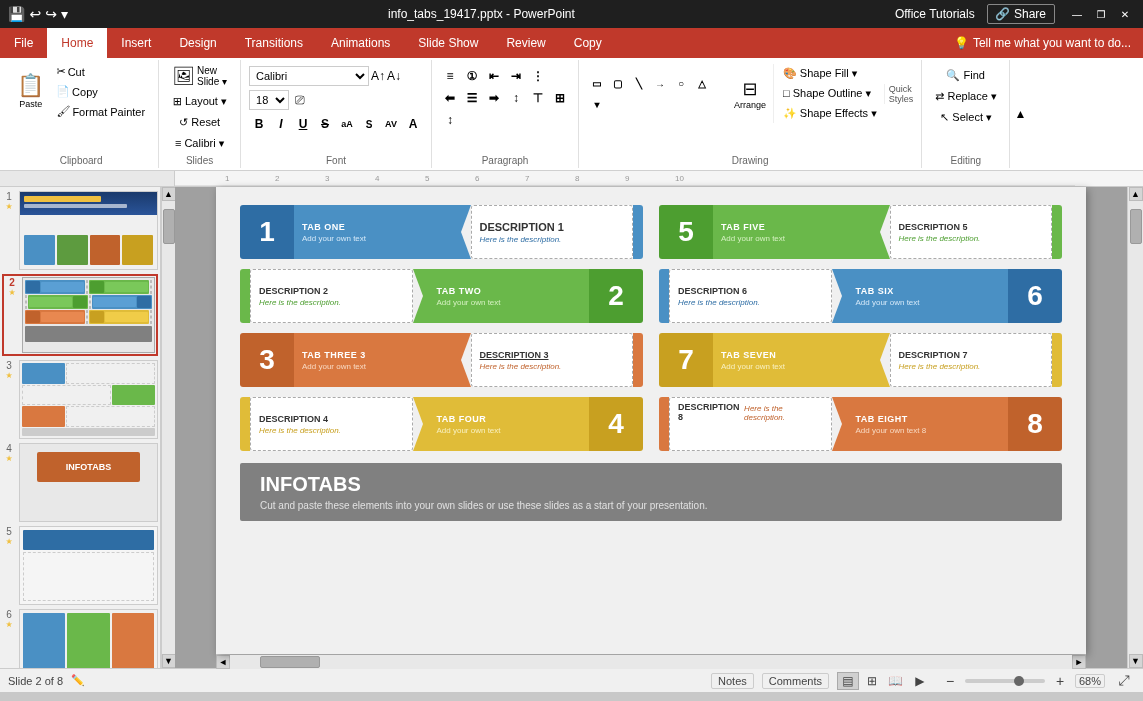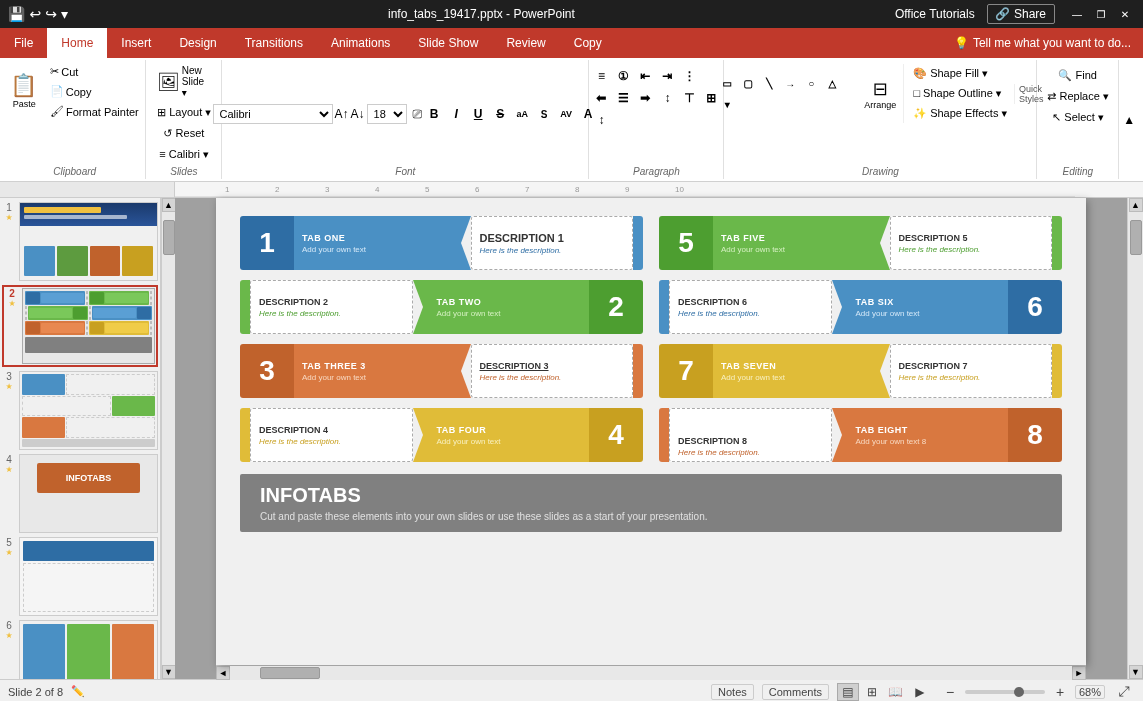--- a/index.html
+++ b/index.html
@@ -14,21 +14,21 @@
     #title-bar .quick-access span { font-size: 14px; cursor: pointer; }
 
     
     #ribbon { background: #fff; border-bottom: 1px solid #d0d0d0; }
     #ribbon-tabs { background: #c0392b; display: flex; height: 30px; }
     .ribbon-tab { color: #fff; padding: 0 14px; display: flex; align-items: center; font-size: 12px; cursor: pointer; }
     .ribbon-tab.active { background: #fff; color: #c0392b; }
 
     #ribbon-content { display: flex; align-items: stretch; padding: 2px 4px; min-height: 80px; }
     .ribbon-group { border-right: 1px solid #e0e0e0; padding: 2px 8px; display: flex; flex-direction: column; align-items: center; min-width: 60px; }
-    .ribbon-group-label { font-size: 10px; color: #666; text-align: left; margin-top: auto; padding-top: 2px; font-style: italic; }
+    .ribbon-group-label { font-size: 10px; color: #666; text-align: left; margin-top: auto; padding-top: 2px; }
     .ribbon-group-content { display: flex; align-items: center; gap: 4px; flex: 1; }
     .ribbon-btn { display: flex; flex-direction: column; align-items: center; justify-content: center; padding: 2px 4px; cursor: pointer; border: 1px solid transparent; border-radius: 2px; min-width: 28px; }
     .ribbon-btn .btn-icon { font-size: 22px; line-height: 1; }
     .ribbon-btn .btn-label { font-size: 9px; margin-top: 2px; }
     .ribbon-btn-small { display: flex; align-items: center; gap: 2px; padding: 2px 4px; cursor: pointer; border: 1px solid transparent; border-radius: 2px; font-size: 11px; white-space: nowrap; }
     .font-group-row { display: flex; align-items: center; gap: 2px; margin-bottom: 2px; }
     .font-select { border: 1px solid #ccc; height: 20px; font-size: 11px; padding: 0 2px; background: #fff; min-width: 120px; }
     .font-size-select { border: 1px solid #ccc; height: 20px; font-size: 11px; padding: 0 2px; background: #fff; width: 40px; }
     .format-btn { width: 20px; height: 20px; display: flex; align-items: center; justify-content: center; border: 1px solid transparent; cursor: pointer; font-size: 12px; font-weight: bold; border-radius: 2px; }
 
@@ -118,21 +118,21 @@
           <div style="font-size:10px;margin-left:2px;">New<br>Slide ▾</div>
         </div>
         <div class="ribbon-btn-small">⊞ Layout ▾</div>
         <div class="ribbon-btn-small">↺ Reset</div>
         <div class="ribbon-btn-small">≡ Calibri ▾</div>
       </div>
       <div class="ribbon-group-label">Slides</div>
     </div>
 
     <div class="ribbon-group" style="min-width:160px;">
-      <div style="display:flex;flex-direction:row;gap:2px;flex:1;padding-top:4px;">
+      <div style="display:flex;flex-direction:column;gap:2px;flex:1;padding-top:4px;">
         <div class="font-group-row">
           <select class="font-select"><option>Calibri</option></select>
           <span style="font-size:12px;cursor:pointer;">A↑</span>
           <span style="font-size:12px;cursor:pointer;">A↓</span>
         </div>
         <div class="font-group-row">
           <select class="font-size-select"><option>18</option></select>
           <span style="font-size:12px;margin-left:4px;">⎚</span>
         </div>
         <div class="font-group-row">
@@ -508,21 +508,21 @@
               <div style="font-size:9px;font-weight:bold;color:#fff;text-transform:uppercase;letter-spacing:0.5px;">TAB FOUR</div>
               <div style="font-size:8px;color:#f8f0c0;margin-top:2px;">Add your own text</div>
             </div>
             <div style="width:54px;height:54px;background:#c8a020;display:flex;align-items:center;justify-content:center;flex-shrink:0;border-radius:0 3px 3px 0;z-index:2;">
               <span style="font-size:28px;font-weight:bold;color:#fff;">4</span>
             </div>
           </div>
 
           <div style="display:flex;align-items:center;height:54px;">
             <div style="width:10px;height:54px;background:#d97840;border-radius:3px 0 0 3px;flex-shrink:0;"></div>
-            <div style="flex:1;height:54px;border:1.5px dashed #aaa;display:flex;flex-direction:column;justify-content:flex-end;padding:4px 8px;background:#fff;border-radius:3px;">
+            <div style="flex:1;height:54px;border:1.5px dashed #aaa;display:flex;justify-content:flex-start;padding:4px 8px;background:#fff;border-radius:3px;">
               <div style="font-size:9px;font-weight:bold;color:#333;text-transform:uppercase;">DESCRIPTION 8</div>
               <div style="font-size:8px;color:#c0622c;margin-top:2px;font-style:italic;">Here is the description.</div>
             </div>
             <div style="width:16px;height:0;border-top:27px solid #d97840;border-bottom:27px solid #d97840;border-left:10px solid transparent;flex-shrink:0;"></div>
             <div style="flex:1;height:54px;background:#d97840;display:flex;flex-direction:column;justify-content:center;padding:4px 8px;">
               <div style="font-size:9px;font-weight:bold;color:#fff;text-transform:uppercase;letter-spacing:0.5px;">TAB EIGHT</div>
               <div style="font-size:8px;color:#f8d8c0;margin-top:2px;">Add your own text 8</div>
             </div>
             <div style="width:54px;height:54px;background:#c0622c;display:flex;align-items:center;justify-content:center;flex-shrink:0;border-radius:0 3px 3px 0;z-index:2;">
               <span style="font-size:28px;font-weight:bold;color:#fff;">8</span>

